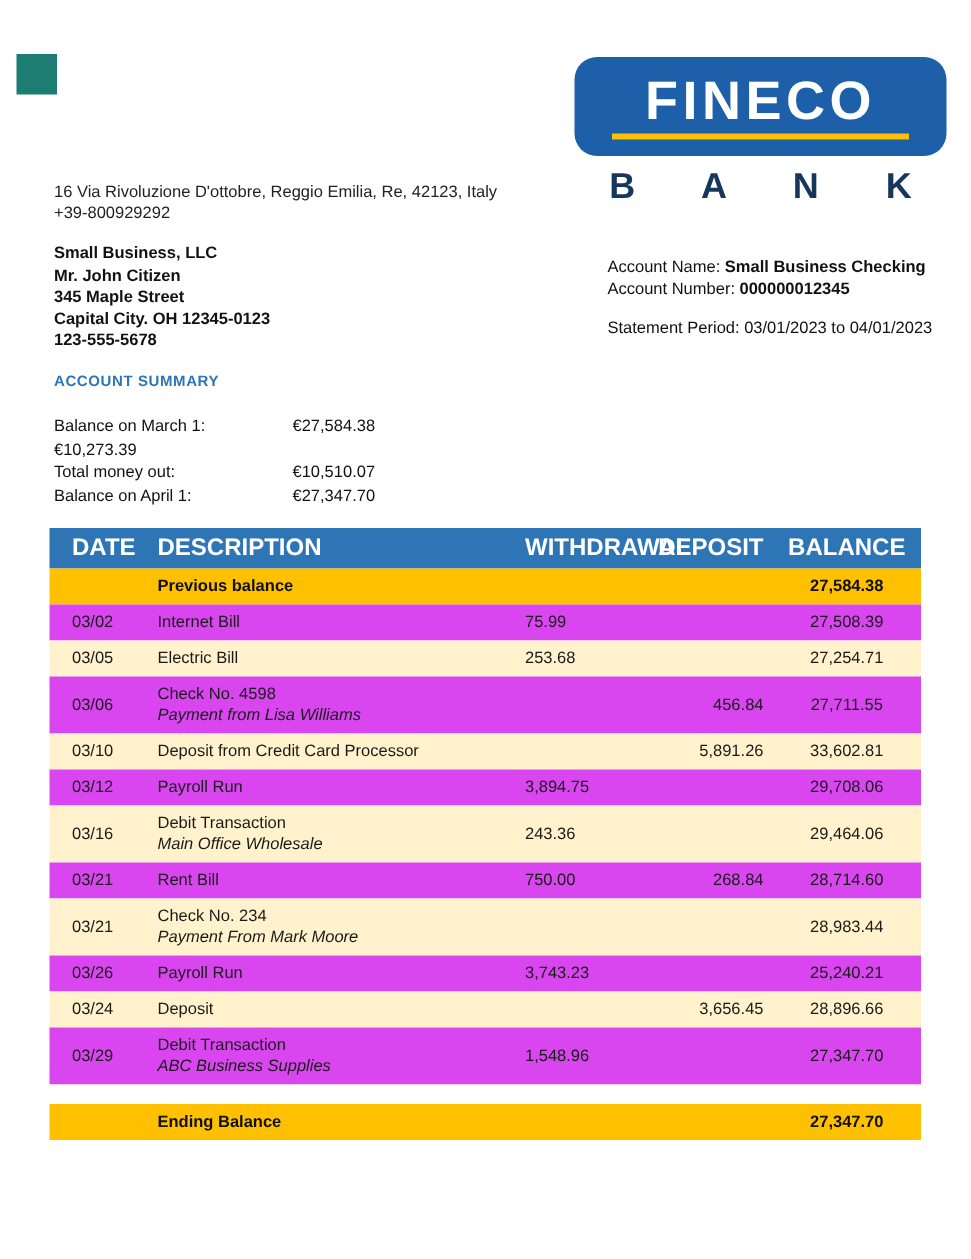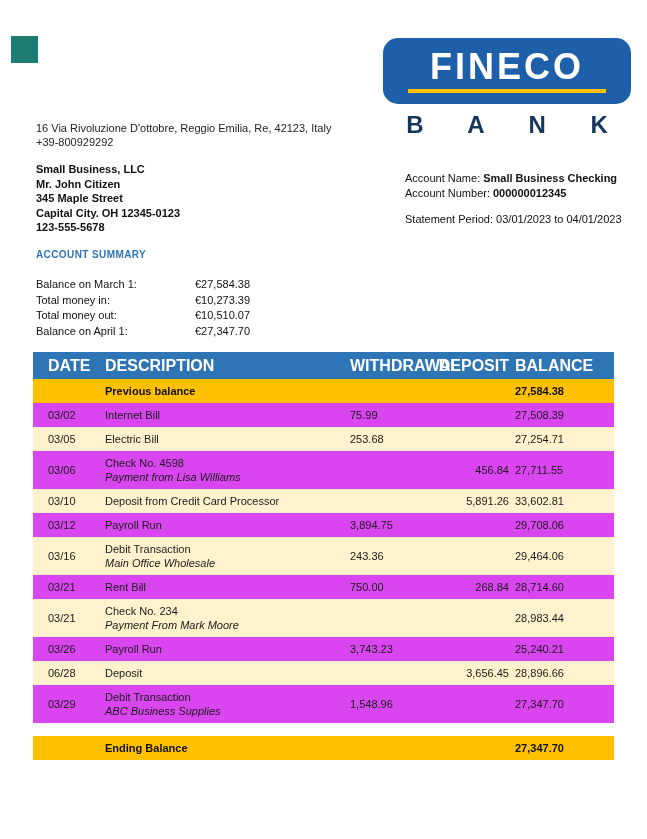--- a/index.html
+++ b/index.html
@@ -33,21 +33,21 @@
   .trow { display:flex; align-items:center; min-height:24px; background:#d946ef; line-height:14px; }
   .trow.alt { background:var(--row-alt,#FFF2CC); }
   .trow.highlight { background:var(--gold,#FFC000); font-weight:700; min-height:21px; color:#111; }
   .trow.spacer { min-height:13px; background:#fff; }
 
   .col-date { width:65px; padding-left:15px; }
   .col-desc { flex:1; padding:5px 0 5px 7px; }
   .thead .col-desc { padding-top:0; padding-bottom:0; }
   .col-withdrawal { width:92px; padding-left:5px; }
   .col-deposit { width:78px; text-align:right; padding-right:6px; }
-  .col-balance { width:99px; text-align:left; }
+  .col-balance { width:99px; text-align:center; }
   .desc-sub { font-style:italic; }
 
   .footer-line { position:absolute; left:207px; right:7px; top:769px; height:2px; background:#8c8c8c; }
   .footer-text { position:absolute; left:296px; top:774px; font-size:26px; font-weight:700; letter-spacing:-0.5px; white-space:nowrap; }
   .footer-brand { color:var(--teal,#0D9C8F); }
   .footer-suffix { color:#a16207;text-decoration:underline; }
 </style>
 </head>
 <body>
 
@@ -87,21 +87,20 @@
   </div>
 
   <div class="summary-title">ACCOUNT SUMMARY</div>
 
   <div class="summary-rows">
     <div class="srow">
       <span class="slabel">Balance on March 1:</span>
       <span class="svalue">€27,584.38</span>
     </div>
     <div class="srow">
-      <span class="slabel">Total money in:</span>
       <span class="svalue">€10,273.39</span>
     </div>
     <div class="srow">
       <span class="slabel">Total money out:</span>
       <span class="svalue">€10,510.07</span>
     </div>
     <div class="srow">
       <span class="slabel">Balance on April 1:</span>
       <span class="svalue">€27,347.70</span>
     </div>
@@ -203,21 +202,21 @@
         <div class="trow plain">
           <div class="cell col-date">03/26</div>
           <div class="cell col-desc">
             <div class="desc-main">Payroll Run</div>
           </div>
           <div class="cell col-withdrawal">3,743.23</div>
           <div class="cell col-deposit"></div>
           <div class="cell col-balance">25,240.21</div>
         </div>
         <div class="trow alt">
-          <div class="cell col-date">06/28</div>
+          <div class="cell col-date">03/24</div>
           <div class="cell col-desc">
             <div class="desc-main">Deposit</div>
           </div>
           <div class="cell col-withdrawal"></div>
           <div class="cell col-deposit">3,656.45</div>
           <div class="cell col-balance">28,896.66</div>
         </div>
         <div class="trow plain">
           <div class="cell col-date">03/29</div>
           <div class="cell col-desc">

